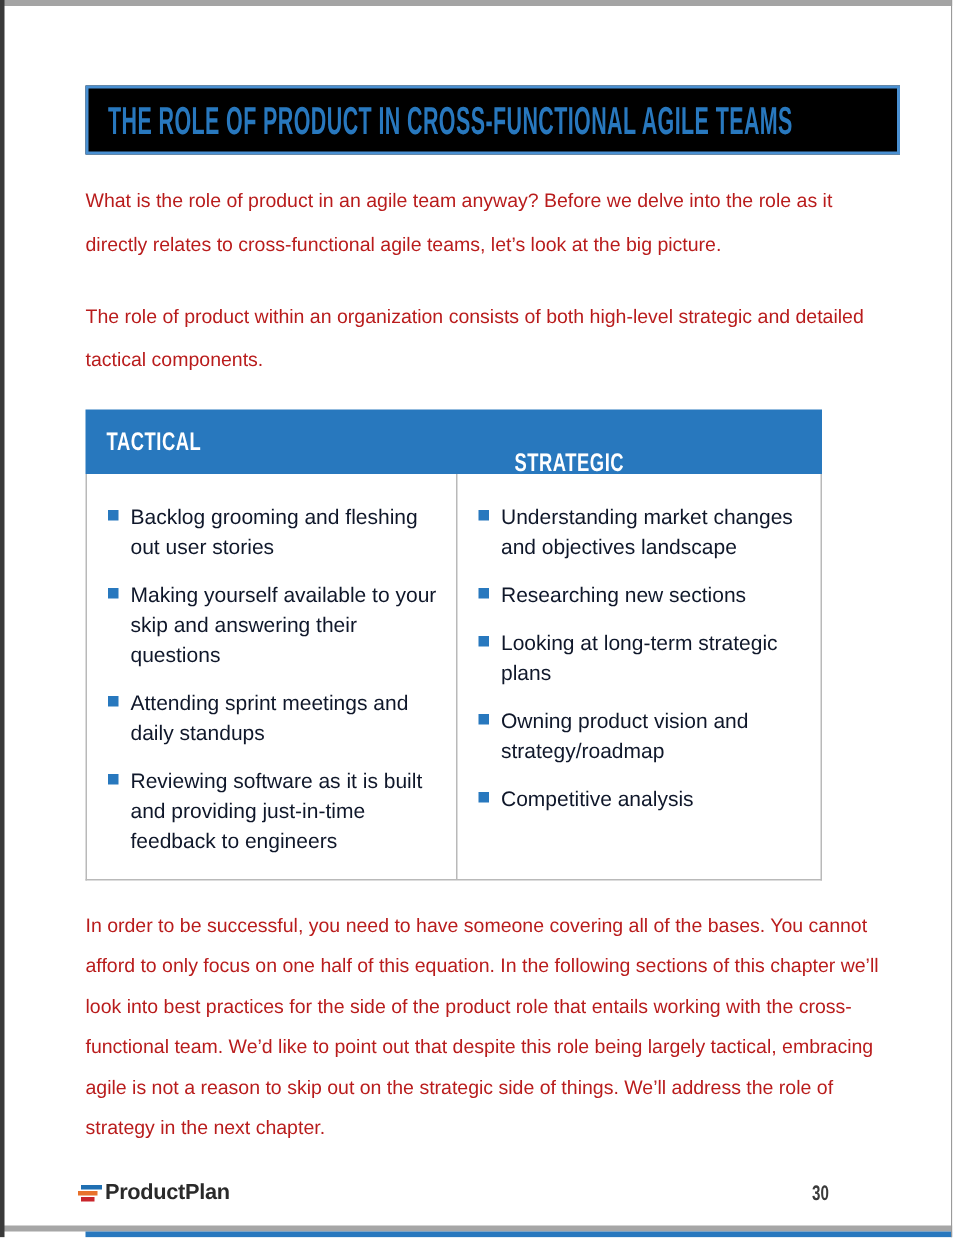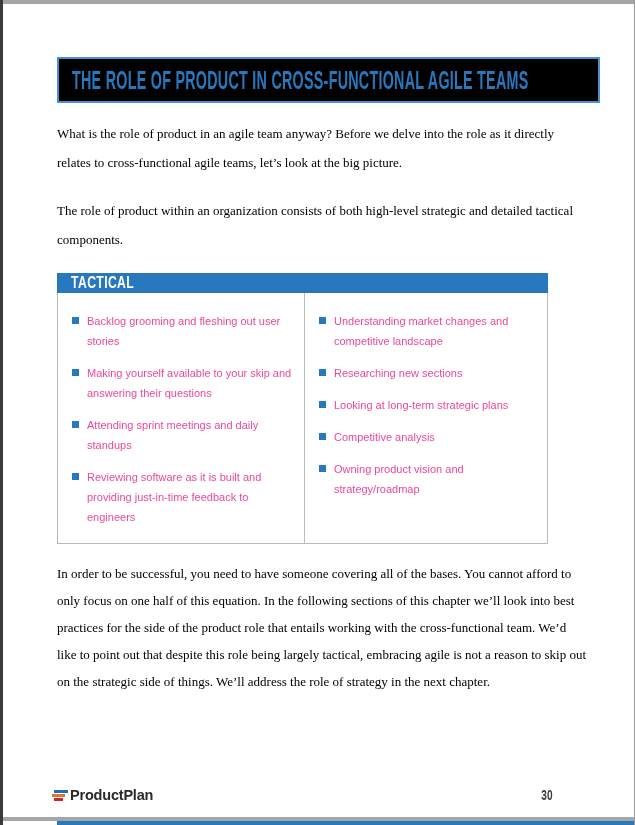--- a/index.html
+++ b/index.html
@@ -38,33 +38,32 @@
     font-weight: 700;
     white-space: nowrap;
     transform: scaleX(0.55);
     transform-origin: 0 50%;
     letter-spacing: 0.5px;
   }
 
   
   .para {
     width: 530px;
-    color: #000000;
+    color: #b91c1c;
     font-size: 13px;
     line-height: 29px;
     margin: 0;
-    font-family: Liberation Serif, serif;
   }
   .para.p1 { margin-top: 16px; }
   .para.p2 { margin-top: 19px; }
   .para.closing { margin-top: 16px; line-height: 27px; }
 
   
   .tac-strat-table { width: 491px; margin-top: 19px; }
-  .table-header { display: flex; background: #2878be; height: 20px; gap: 48px; }
+  .table-header { display: flex; background: #2878be; height: 43px; gap: 48px; }
   .th { display: flex; align-items: center; padding-left: 14px; }
   .th.left  { width: 248px; }
   .th.right { width: 243px; margin-top: 28px; }
   .th-text {
     display: inline-block;
     color: #ffffff;
     font-size: 17px;
     font-weight: 700;
     white-space: nowrap;
     transform: scaleX(0.72);
@@ -73,23 +72,23 @@
   }
   .table-body { display: flex; border: 1px solid #b9b9b9; border-top: none; background: #ffffff; }
   .tcol { padding: 6px 12px 16px 14px; }
   .tcol.left  { width: 248px; border-right: 1px solid #b9b9b9; }
   .tcol.right { width: 243px; }
   .bullet-list { list-style: none; margin: 0; padding: 0; }
   .bullet-list li {
     position: relative;
     padding-left: 15px;
     margin-top: 12px;
-    font-size: 11px;
+    font-size: 14px;
     line-height: 20px;
-    color: #ec4899;
+    color: #0f172a;
   }
   .bullet-sq {
     position: absolute;
     left: 0;
     top: 6px;
     width: 7px;
     height: 7px;
     background: #2878be;
   }
 
@@ -151,25 +150,25 @@
         <div class="tcol left">
           <ul class="bullet-list">
             <li><span class="bullet-sq"></span><span>Backlog grooming and fleshing out user stories</span></li>
             <li><span class="bullet-sq"></span><span>Making yourself available to your skip and answering their questions</span></li>
             <li><span class="bullet-sq"></span><span>Attending sprint meetings and daily standups</span></li>
             <li><span class="bullet-sq"></span><span>Reviewing software as it is built and providing just-in-time feedback to engineers</span></li>
           </ul>
         </div>
         <div class="tcol right">
           <ul class="bullet-list">
-            <li><span class="bullet-sq"></span><span>Understanding market changes and competitive landscape</span></li>
+            <li><span class="bullet-sq"></span><span>Understanding market changes and objectives landscape</span></li>
             <li><span class="bullet-sq"></span><span>Researching new sections</span></li>
             <li><span class="bullet-sq"></span><span>Looking at long-term strategic plans</span></li>
+            <li><span class="bullet-sq"></span><span>Owning product vision and strategy/roadmap</span></li>
             <li><span class="bullet-sq"></span><span>Competitive analysis</span></li>
-            <li><span class="bullet-sq"></span><span>Owning product vision and strategy/roadmap</span></li>
           </ul>
         </div>
       </div>
     </div>
 
     <p class="para closing">In order to be successful, you need to have someone covering all of the bases. You cannot afford to only focus on one half of this equation. In the following sections of this chapter we’ll look into best practices for the side of the product role that entails working with the cross-functional team. We’d like to point out that despite this role being largely tactical, embracing agile is not a reason to skip out on the strategic side of things. We’ll address the role of strategy in the next chapter.</p>
 
   </div>
 
   <div class="footer">

